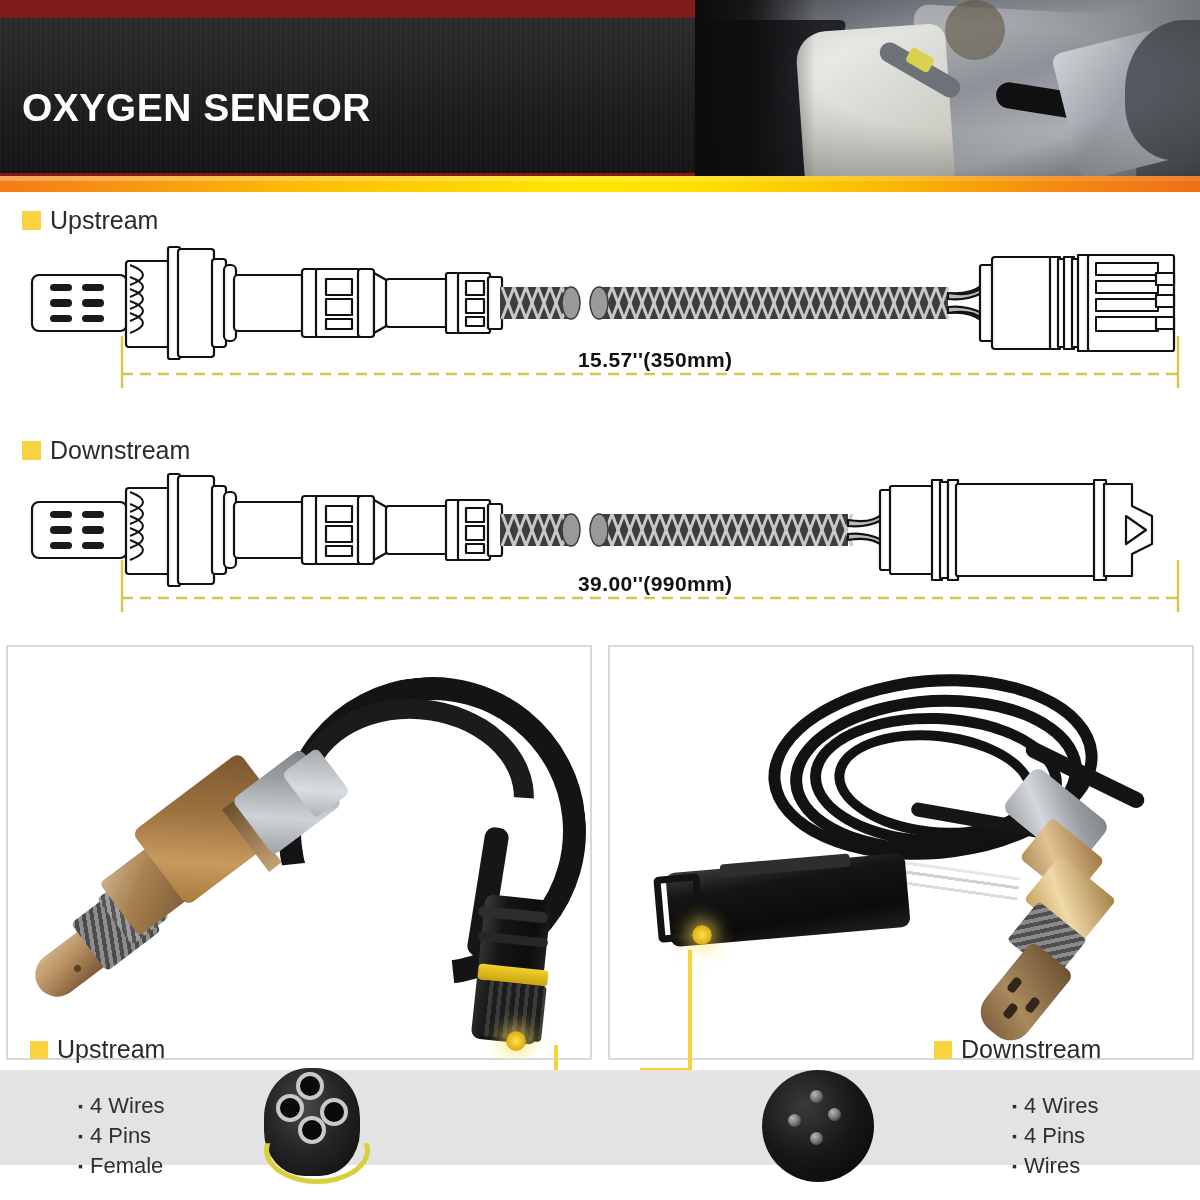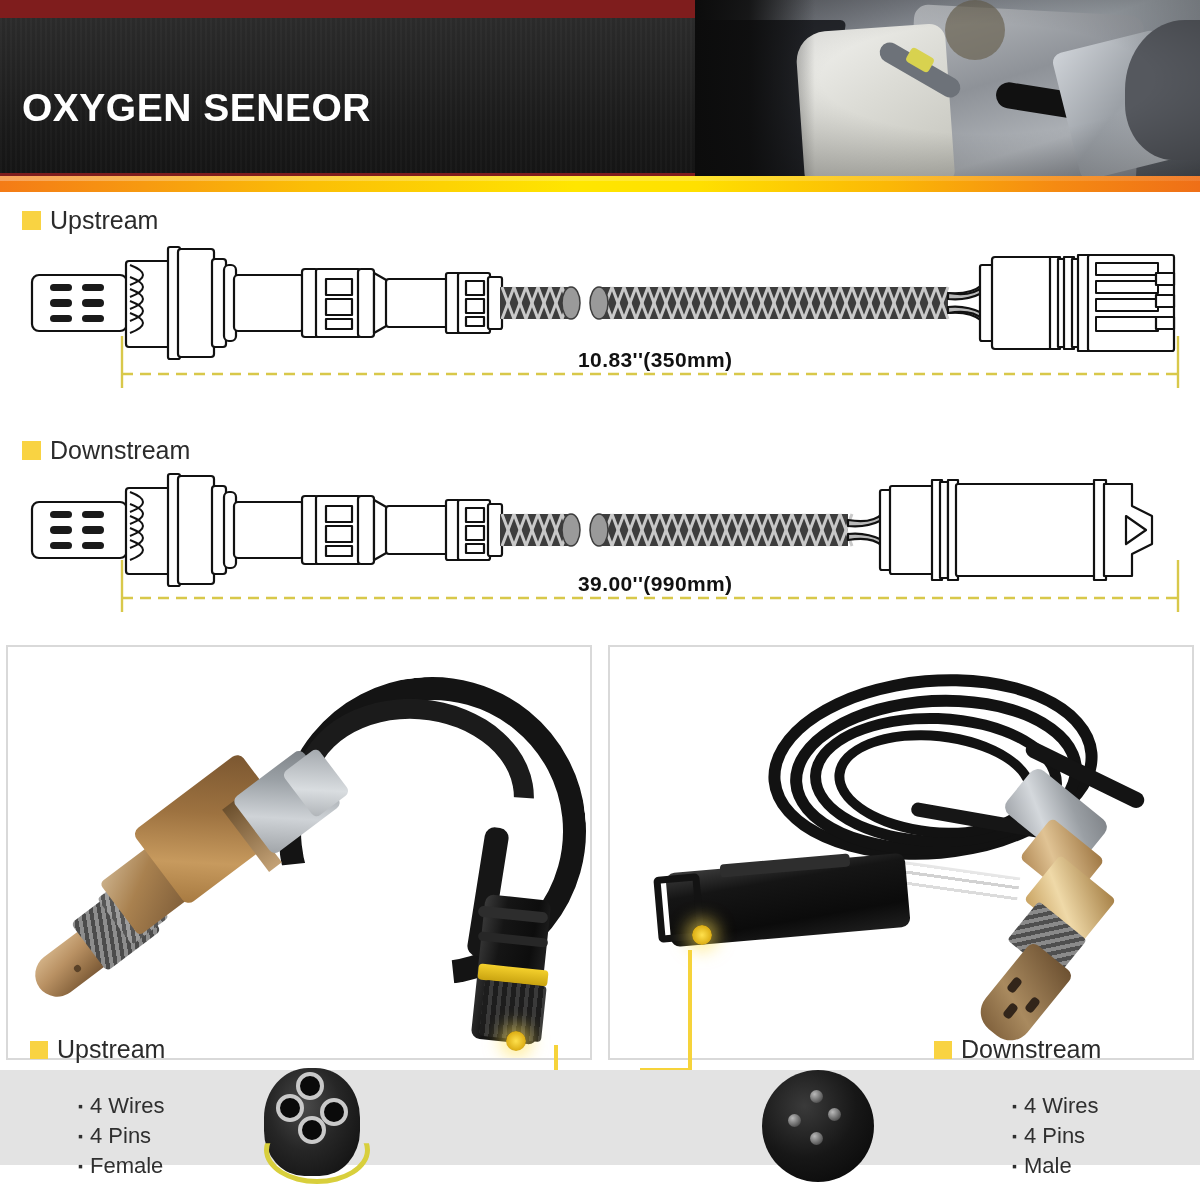--- a/index.html
+++ b/index.html
@@ -299,21 +299,21 @@
           <rect x="1076" y="56" width="62" height="12"></rect>
           <rect x="1076" y="74" width="62" height="14"></rect>
         </g>
         <rect x="1136" y="30" width="18" height="12"></rect>
         <rect x="1136" y="52" width="18" height="12"></rect>
         <rect x="1136" y="74" width="18" height="12"></rect>
       </g>
     </svg>
   </div>
 
-  <div class="dim-text" style="left:578px;top:348px;">10.83''(350mm)</div>
+  <div class="dim-text" style="left:578px;top:348px;">15.57''(350mm)</div>
   <svg style="position:absolute;left:120px;top:336px;" width="1060" height="56">
     <g stroke="#d8c84a" stroke-width="2.4" fill="none">
       <path d="M2 0 v52"></path>
         <path d="M1058 0 v52"></path>
       <path d="M2 38 H1058" stroke-dasharray="11 7"></path>
     </g>
   </svg>
 
   <div class="sec-label" style="left:22px;top:438px;">
     <span class="sq"></span>
@@ -467,21 +467,21 @@
 
   <ul class="spec-list" style="left:62px;top:1075px;">
     <li>4 Wires</li>
     <li>4 Pins</li>
     <li>Female</li>
   </ul>
 
   <ul class="spec-list spec-right" style="left:996px;top:1075px;">
     <li>4 Wires</li>
     <li>4 Pins</li>
-    <li>Male</li>
+    <li>Wires</li>
   </ul>
 
   <div class="macro m-up">
     <div class="m-up-body"></div>
     <div class="m-up-ring"></div>
     <div class="sock" style="left:38px;top:14px;width:20px;height:20px;"></div>
     <div class="sock" style="left:18px;top:36px;width:20px;height:20px;"></div>
     <div class="sock" style="left:62px;top:40px;width:20px;height:20px;"></div>
     <div class="sock" style="left:40px;top:58px;width:20px;height:20px;"></div>
   </div>

